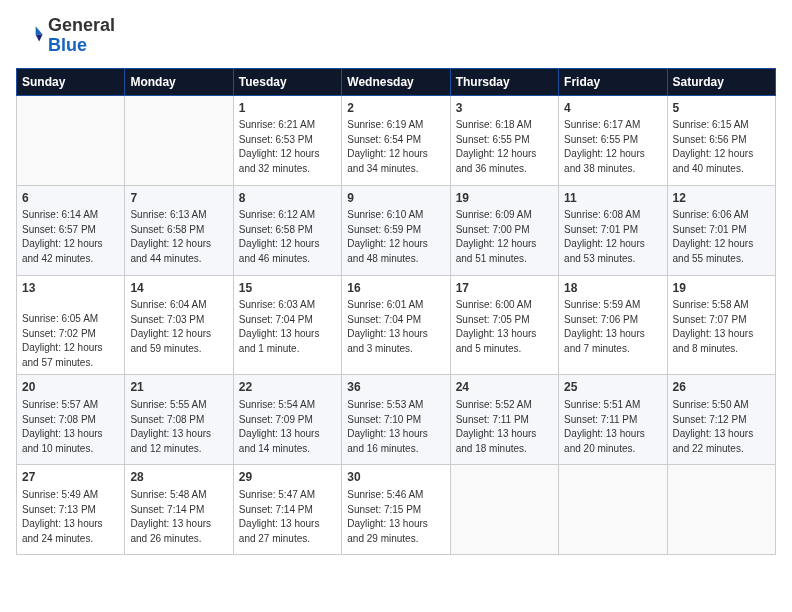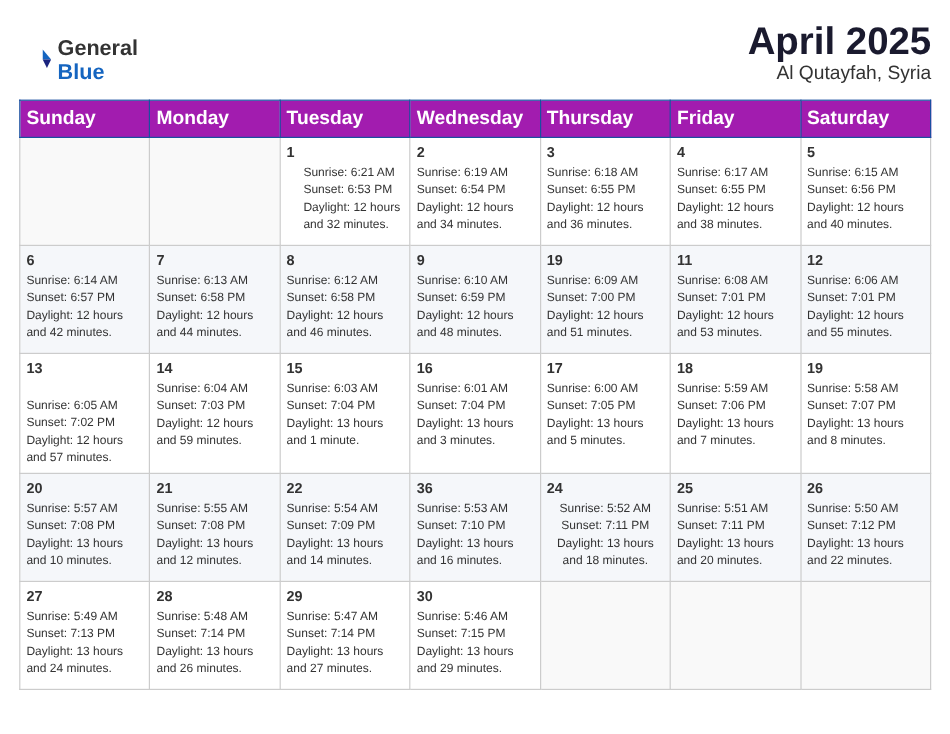--- a/index.html
+++ b/index.html
@@ -48,25 +48,25 @@
     .calendar-subtitle {
       font-size: 16px;
       color: #333;
     }
     table {
       width: 100%;
       border-collapse: collapse;
       font-size: 11px;
     }
     thead tr th {
-      background-color: #a21caf;
+      background-color: #0f172a;
       color: #fff;
       text-align: left;
       padding: 6px 5px;
-      font-size: 16px;
+      font-size: 12px;
       font-weight: bold;
       border: 1px solid #1a4fa0;
     }
     tbody tr td {
       border: 1px solid #ccc;
       vertical-align: top;
       padding: 4px 5px;
       width: 14.28%;
       min-height: 80px;
       height: 90px;
@@ -111,45 +111,41 @@
     </svg>
     <div>
       <div>
         <span class="logo-text-general">General</span>
       </div>
       <div>
         <span class="logo-text-blue">Blue</span>
       </div>
     </div>
   </div>
-  <div class="title-block">
-    <div class="calendar-title">April 2025</div>
-    <div class="calendar-subtitle">Al Qutayfah, Syria</div>
-  </div>
 </div>
 
 <table>
   <thead>
     <tr>
       <th>Sunday</th>
       <th>Monday</th>
       <th>Tuesday</th>
       <th>Wednesday</th>
       <th>Thursday</th>
       <th>Friday</th>
       <th>Saturday</th>
     </tr>
   </thead>
   <tbody id="calendar-body">
   <tr>
         <td class="empty"></td>
         <td class="empty"></td>
         <td>
           <span class="day-number">1</span>
-          <div class="day-info" style="white-space: pre-line; margin-left: 14px;">Sunrise: 6:21 AM
+          <div class="day-info" style="white-space: pre-line;">Sunrise: 6:21 AM
 Sunset: 6:53 PM
 Daylight: 12 hours
 and 32 minutes.</div>
         </td>
         <td>
           <span class="day-number">2</span>
           <div class="day-info" style="white-space: pre-line;">Sunrise: 6:19 AM
 Sunset: 6:54 PM
 Daylight: 12 hours
 and 34 minutes.</div>
@@ -302,21 +298,21 @@
         </td>
         <td>
           <span class="day-number">36</span>
           <div class="day-info" style="white-space: pre-line;">Sunrise: 5:53 AM
 Sunset: 7:10 PM
 Daylight: 13 hours
 and 16 minutes.</div>
         </td>
         <td>
           <span class="day-number">24</span>
-          <div class="day-info" style="white-space: pre-line; text-align: center;">Sunrise: 5:52 AM
+          <div class="day-info" style="white-space: pre-line;">Sunrise: 5:52 AM
 Sunset: 7:11 PM
 Daylight: 13 hours
 and 18 minutes.</div>
         </td>
         <td>
           <span class="day-number">25</span>
           <div class="day-info" style="white-space: pre-line;">Sunrise: 5:51 AM
 Sunset: 7:11 PM
 Daylight: 13 hours
 and 20 minutes.</div>

